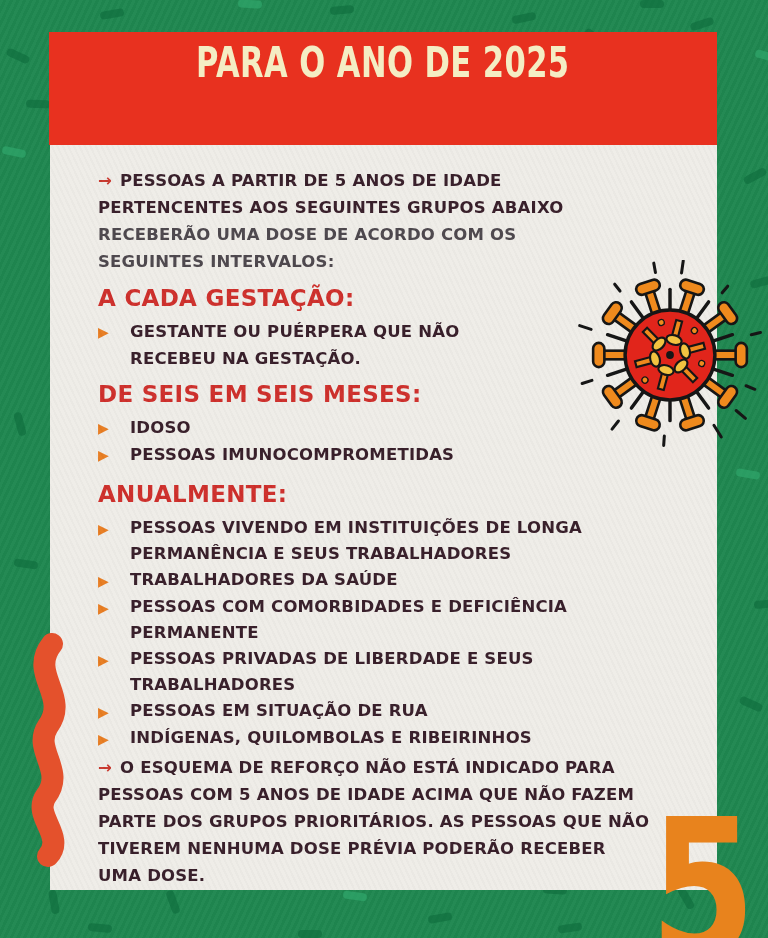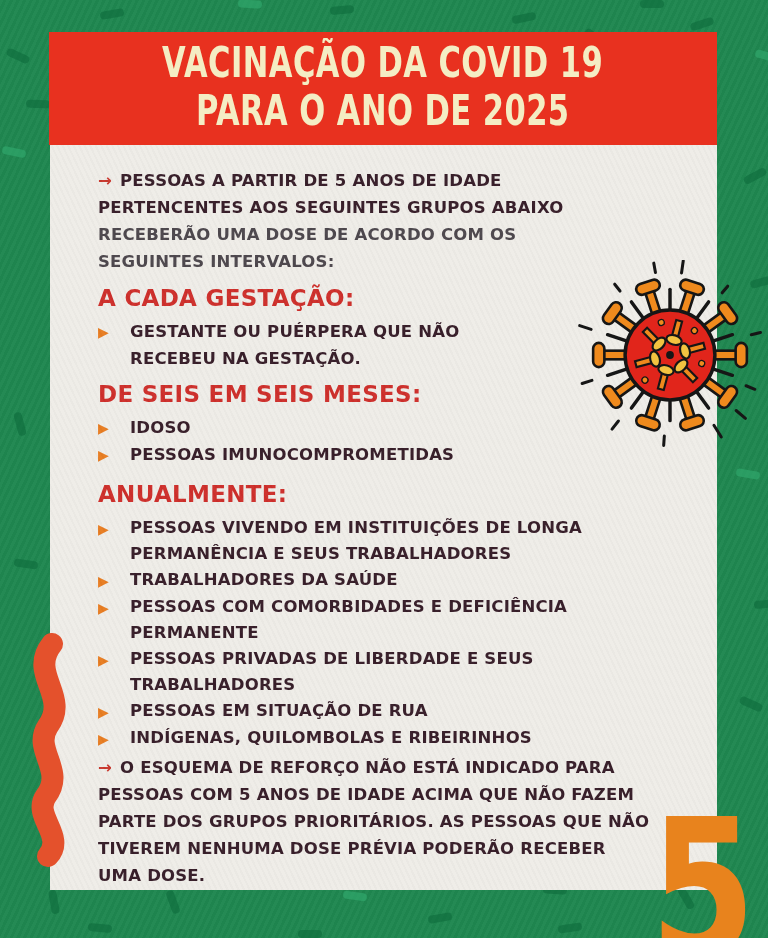--- a/index.html
+++ b/index.html
@@ -85,21 +85,20 @@
     <div class="dash" style="left: 161px; top: 898px; transform: rotate(70deg);"></div>
     <div class="dash lt" style="left: 343px; top: 892px; transform: rotate(8deg);"></div>
     <div class="dash" style="left: 428px; top: 914px; transform: rotate(-10deg);"></div>
     <div class="dash" style="left: 543px; top: 886px; transform: rotate(4deg);"></div>
     <div class="dash" style="left: 558px; top: 924px; transform: rotate(-8deg);"></div>
     <div class="dash" style="left: 674px; top: 894px; transform: rotate(60deg);"></div>
     <div class="dash" style="left: 298px; top: 930px; transform: rotate(0deg);"></div>
   </div>
 
 <div class="banner">
-  <div class="tl"><span>VACINAÇÃO DA COVID 19</span></div>
   <div class="tl"><span>PARA O ANO DE 2025</span></div>
 </div>
 
 <div class="card">
 
   <div class="para">
     <div class="line strong"><span class="arrow">→</span><span>PESSOAS A PARTIR DE 5 ANOS DE IDADE</span></div>
     <div class="line strong"><span>PERTENCENTES AOS SEGUINTES GRUPOS ABAIXO</span></div>
     <div class="line soft"><span>RECEBERÃO UMA DOSE DE ACORDO COM OS</span></div>
     <div class="line soft"><span>SEGUINTES INTERVALOS:</span></div>

